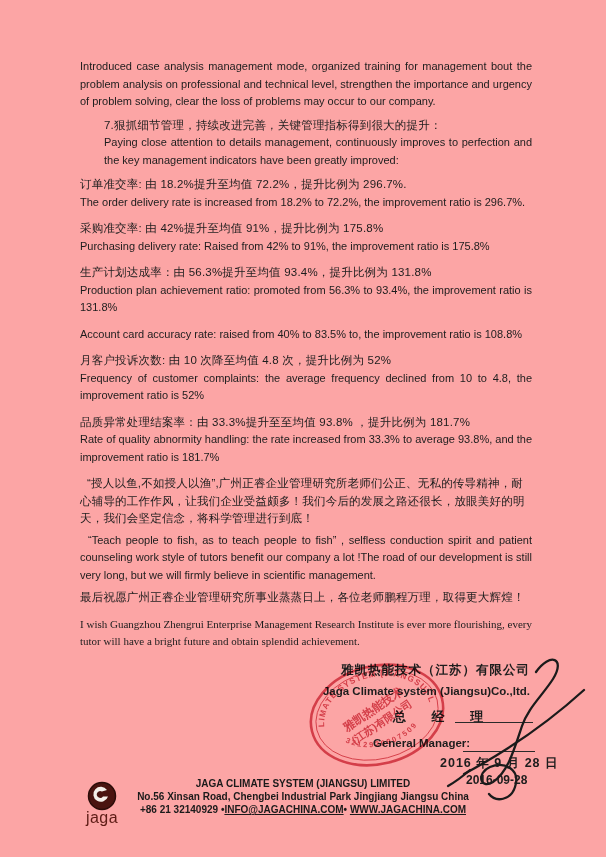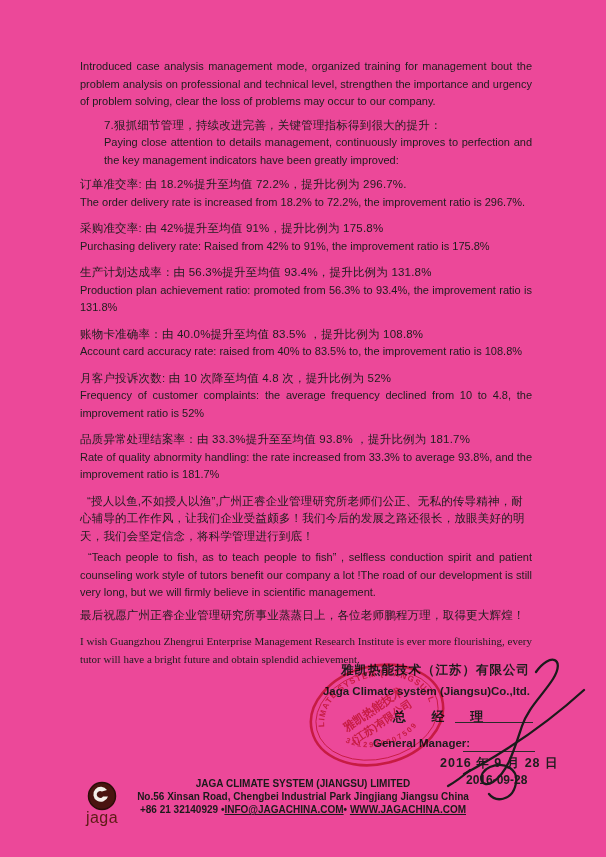--- a/index.html
+++ b/index.html
@@ -3,21 +3,21 @@
 <meta charset="utf-8">
 <style>
   * { box-sizing: border-box; margin: 0; padding: 0; }
   html, body { background: #ffffff; }
   body { font-family: "Liberation Sans", "DejaVu Sans", sans-serif; }
 
   .page {
     position: relative;
     width: 606px;
     height: 857px;
-    background: #ec4899;
+    background: #fca5a5;
     overflow: hidden;
     color: #1d1d1d;
   }
 
   .content {
     position: absolute;
     top: 58px;
     left: 80px;
     right: 74px;
     font-size: 11px;
@@ -141,21 +141,20 @@
       <div class="zh-line">采购准交率: 由 42%提升至均值 91%，提升比例为 175.8%</div>
       <div class="para-en">Purchasing delivery rate: Raised from 42% to 91%, the improvement ratio is 175.8%</div>
     </div>
 
     <div class="para metric">
       <div class="zh-line">生产计划达成率：由 56.3%提升至均值 93.4%，提升比例为 131.8%</div>
       <div class="para-en">Production plan achievement ratio: promoted from 56.3% to 93.4%, the improvement ratio is 131.8%</div>
     </div>
 
     <div class="para metric">
-      <div class="zh-line">账物卡准确率：由 40.0%提升至均值 83.5% ，提升比例为 108.8%</div>
       <div class="para-en">Account card accuracy rate: raised from 40% to 83.5% to, the improvement ratio is 108.8%</div>
     </div>
 
     <div class="para metric">
       <div class="zh-line">月客户投诉次数: 由 10 次降至均值 4.8 次，提升比例为 52%</div>
       <div class="para-en">Frequency of customer complaints: the average frequency declined from 10 to 4.8, the improvement ratio is 52%</div>
     </div>
 
     <div class="para metric">
       <div class="zh-line">品质异常处理结案率：由 33.3%提升至至均值 93.8% ，提升比例为 181.7%</div>

